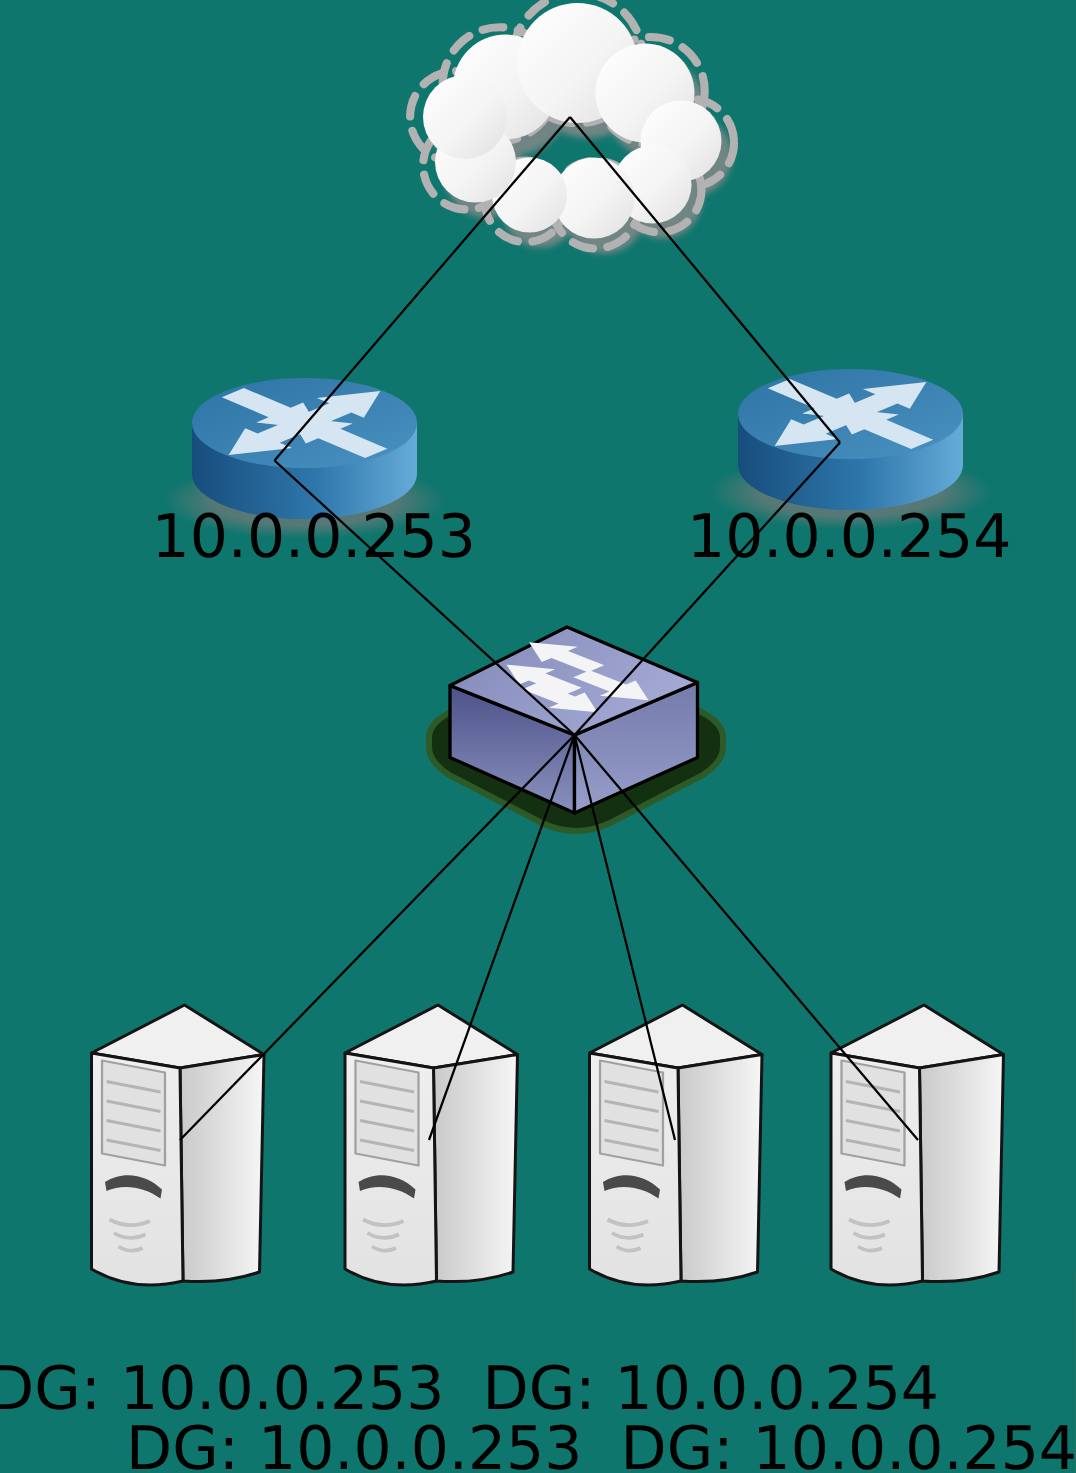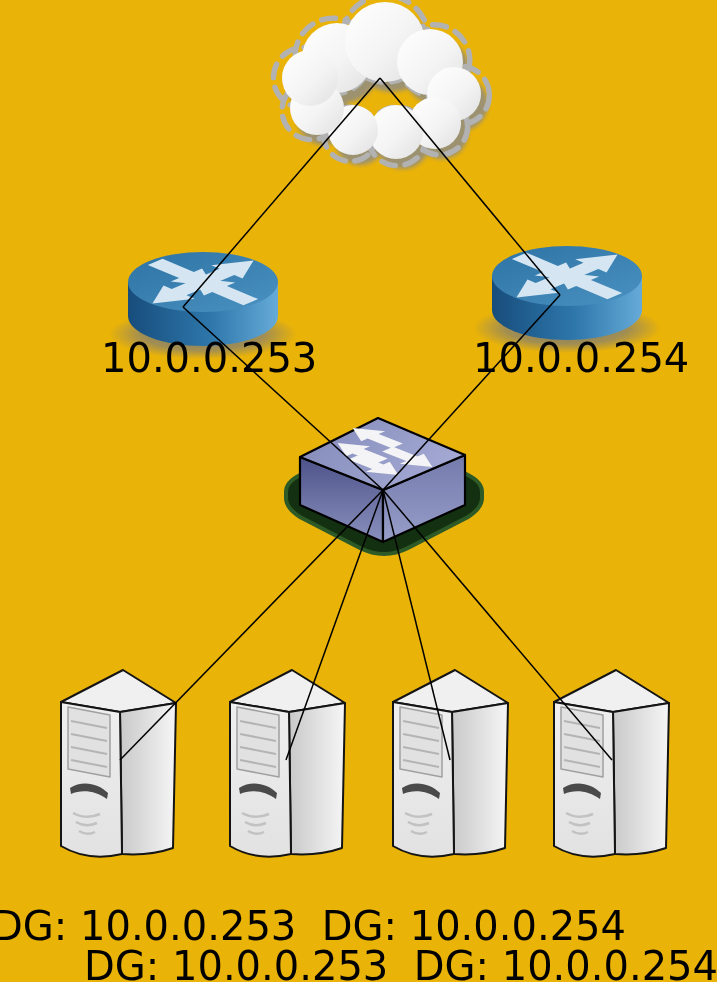--- a/index.html
+++ b/index.html
@@ -1,23 +1,23 @@
 <!DOCTYPE html>
 <html><head>
 <meta charset="utf-8">
 <style>
   html,body{margin:0;padding:0;}
   body{width:717px;height:982px;overflow:hidden;background:#47704E;}
-  .stage{position:relative;width:717px;height:982px;background:#eab308;overflow:hidden;
+  .stage{position:relative;width:717px;height:982px;background:#0f766e;overflow:hidden;
          font-family:"DejaVu Sans",sans-serif;}
   .stage svg{position:absolute;left:0;top:0;}
   .label{position:absolute;color:#000;font-size:40px;line-height:1;white-space:pre;
          font-family:"DejaVu Sans",sans-serif;}
   #lbl-r1{left:101px;top:338px;}
-  #lbl-r2{left:458px;top:338px;margin-left:15px;}
+  #lbl-r2{left:458px;top:338px;}
   #lbl-range{left:184px;top:610px;}
   #lbl-dg1{left:-8px;top:906px;}
   #lbl-dg2{left:84px;top:946px;}
 </style>
 </head>
 <body>
 
 <div class="stage">
 
 <svg width="717" height="982" viewBox="0 0 717 982">

